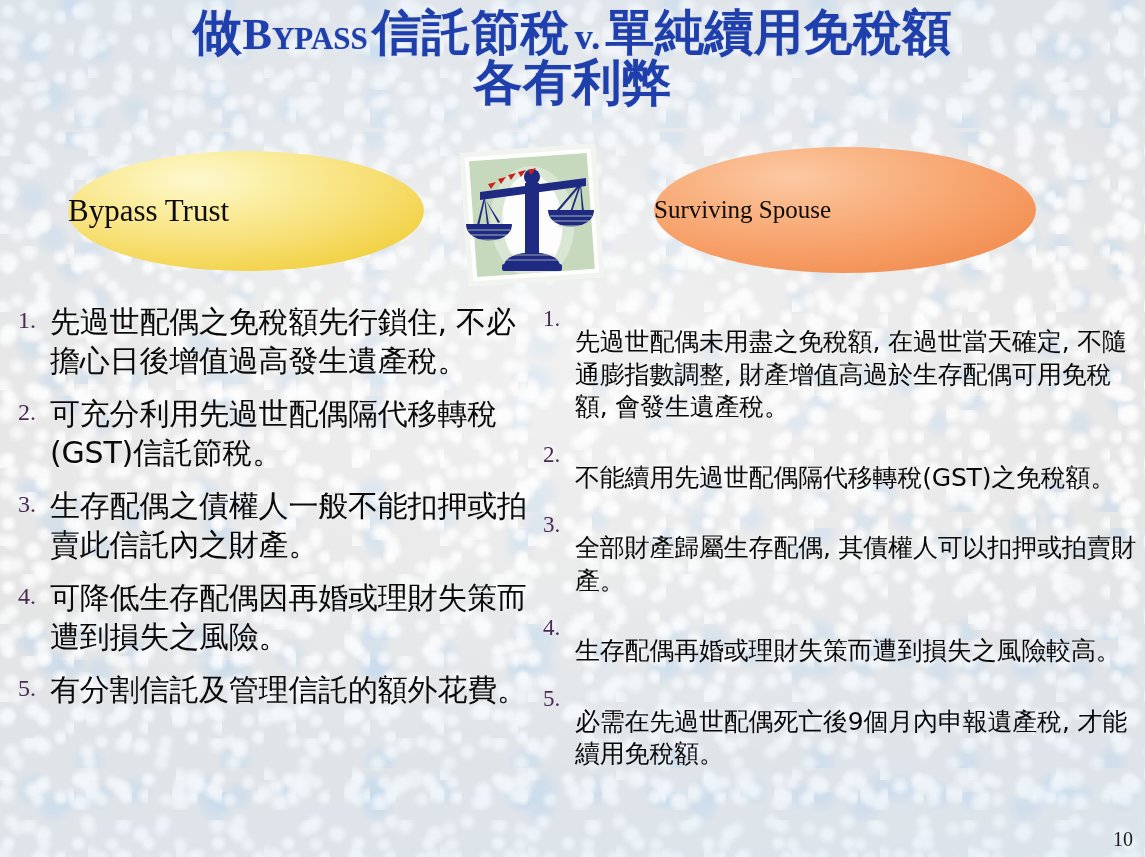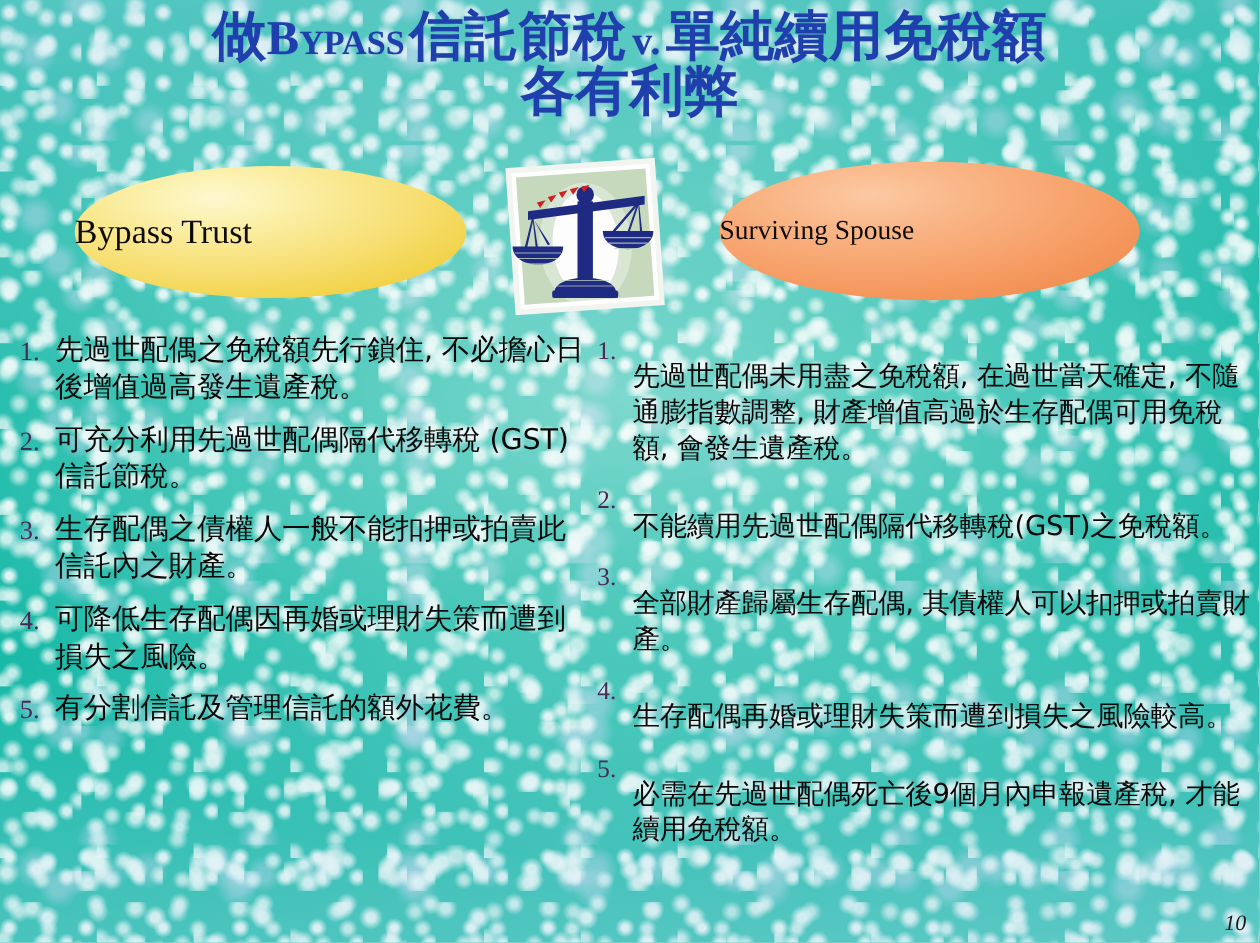--- a/index.html
+++ b/index.html
@@ -12,21 +12,21 @@
     height: 857px;
     overflow: hidden;
     font-family: "Liberation Serif", "DejaVu Serif", serif;
   }
 
   
   #slide {
     position: relative;
     width: 1145px;
     height: 857px;
-    background-color: #14b8a6;
+    background-color: #e5e5e5;
     overflow: hidden;
   }
   #slide::before {
     
     content: "";
     position: absolute;
     inset: 0;
     pointer-events: none;
     background-image:
       radial-gradient(circle at 12% 18%, rgba(255,255,255,0.95) 0 3px, rgba(255,255,255,0) 9px),
@@ -144,37 +144,36 @@
     font-size: 24px;
     line-height: 1.34;
     width: 32px;
     text-align: left;
     padding-top: 2px;
   }
   .txt-body {
     flex: 1 1 auto;
     color: #0a0a0a;
     font-family: "DejaVu Sans", "Liberation Sans", sans-serif;
-    font-size: 26px;
+    font-size: 30px;
     line-height: 1.30;
     letter-spacing: -0.2px;
     text-align: left;
   }
   #col-right .txt-body { font-size: 25px; margin-top: 24px; }
   #col-right .num { font-size: 23px; }
 
   
   #page-number {
     right: 12px;
     bottom: 6px;
     font-family: "Liberation Serif", "DejaVu Serif", serif;
     font-size: 20px;
     color: #1a1a1a;
     z-index: 6;
-    font-style: italic;
   }
 </style>
 </head>
 <body>
 
 <div id="slide">
 
   <div class="layer" id="title">
     <span class="line">
       <span class="cjk">做</span><span class="latin">Bypass</span>

